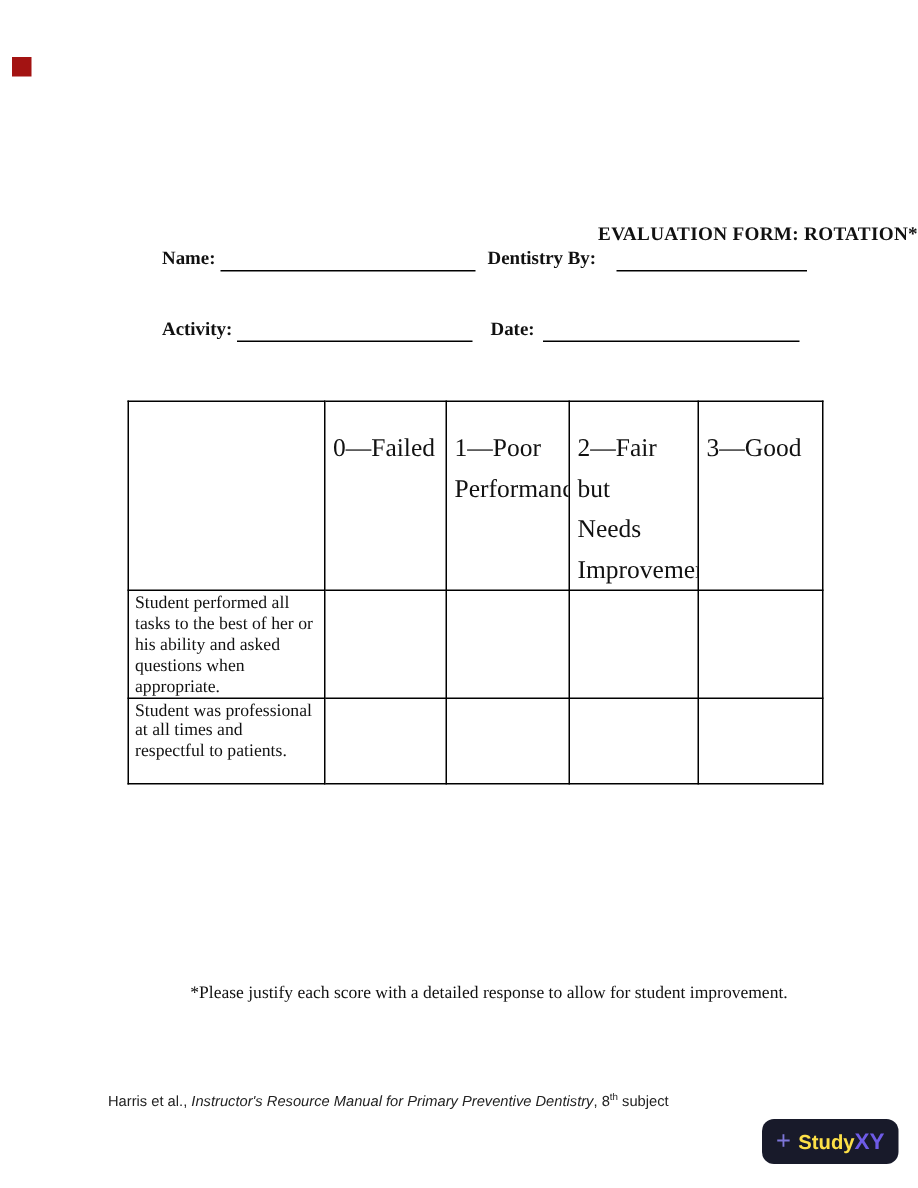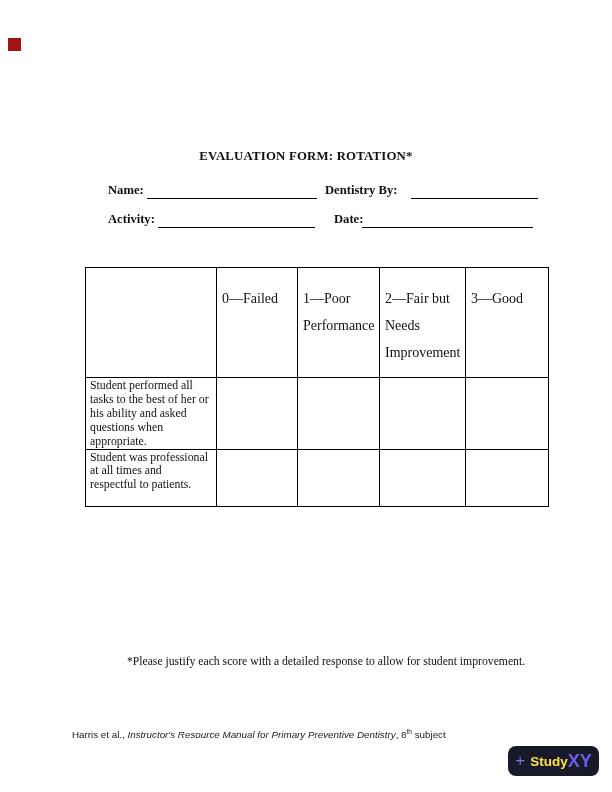--- a/index.html
+++ b/index.html
@@ -16,43 +16,43 @@
   .corner-mark {
     position: absolute;
     left: 8px; top: 38px;
     width: 13px; height: 13px;
     background: #a31312;
   }
   .doc-title {
     position: absolute;
     left: 0; top: 149px;
     width: 612px;
-    text-align: center;
+    text-align: right;
     font-weight: bold;
     font-size: 12.8px;
     letter-spacing: 0.2px;
   }
   .field-row { position: absolute; left: 0; width: 612px; height: 20px; }
   .field-row .lbl {
     position: absolute; top: 0;
     font-weight: bold; font-size: 12.6px; white-space: nowrap;
   }
   .field-row .fill-line {
     position: absolute; top: 0; height: 16px;
     border-bottom: 1.2px solid #000;
   }
-  .name-row { top: 183px; }
+  .name-row { top: 165px; }
   .activity-row { top: 212px; }
   .lbl-name { left: 108px; }
   .line-name { left: 147px; width: 170px; }
   .lbl-evalby { left: 325px; }
   .line-evalby { left: 411px; width: 127px; }
   .lbl-activity { left: 108px; }
   .line-activity { left: 158px; width: 157px; }
-  .lbl-date { left: 334px; }
+  .lbl-date { left: 327px; }
   .line-date { left: 362px; width: 171px; }
 
   table.eval-table {
     position: absolute;
     left: 85px; top: 267px;
     width: 463px;
     border-collapse: collapse;
     table-layout: fixed;
   }
   .eval-table td {
@@ -60,21 +60,21 @@
     vertical-align: top;
     font-size: 11.8px;
     line-height: 13.9px;
     padding: 1px 3px 0 4px;
     white-space: pre-line;
     overflow: hidden;
   }
   .eval-table tr.hdr-row td {
     padding: 17px 2px 0 5px;
     line-height: 27px;
-    font-size: 14px;
+    font-size: 17px;
   }
   .footnote {
     position: absolute;
     left: 20px; top: 655px;
     width: 612px;
     text-align: center;
     font-size: 11.7px;
   }
   .footer-citation {
     position: absolute;
@@ -99,21 +99,21 @@
   }
   .brand-badge .plus {
     color: #7d76d8;
     font-size: 17px;
     font-weight: 400;
     line-height: 1;
     margin-right: 5px;
     margin-top: -1px;
   }
   .brand-badge .study { color: #fde047; font-weight: bold; font-size: 13.5px; }
-  .brand-badge .xy { color: #6e5be6; font-weight: bold; font-size: 18px; }
+  .brand-badge .xy { color: #6e5be6; font-weight: bold; font-size: 15px; }
 </style>
 </head>
 <body>
 
 <div class="page">
 
   <div class="corner-mark"></div>
 
   <div class="doc-title">EVALUATION FORM: ROTATION*</div>
 

